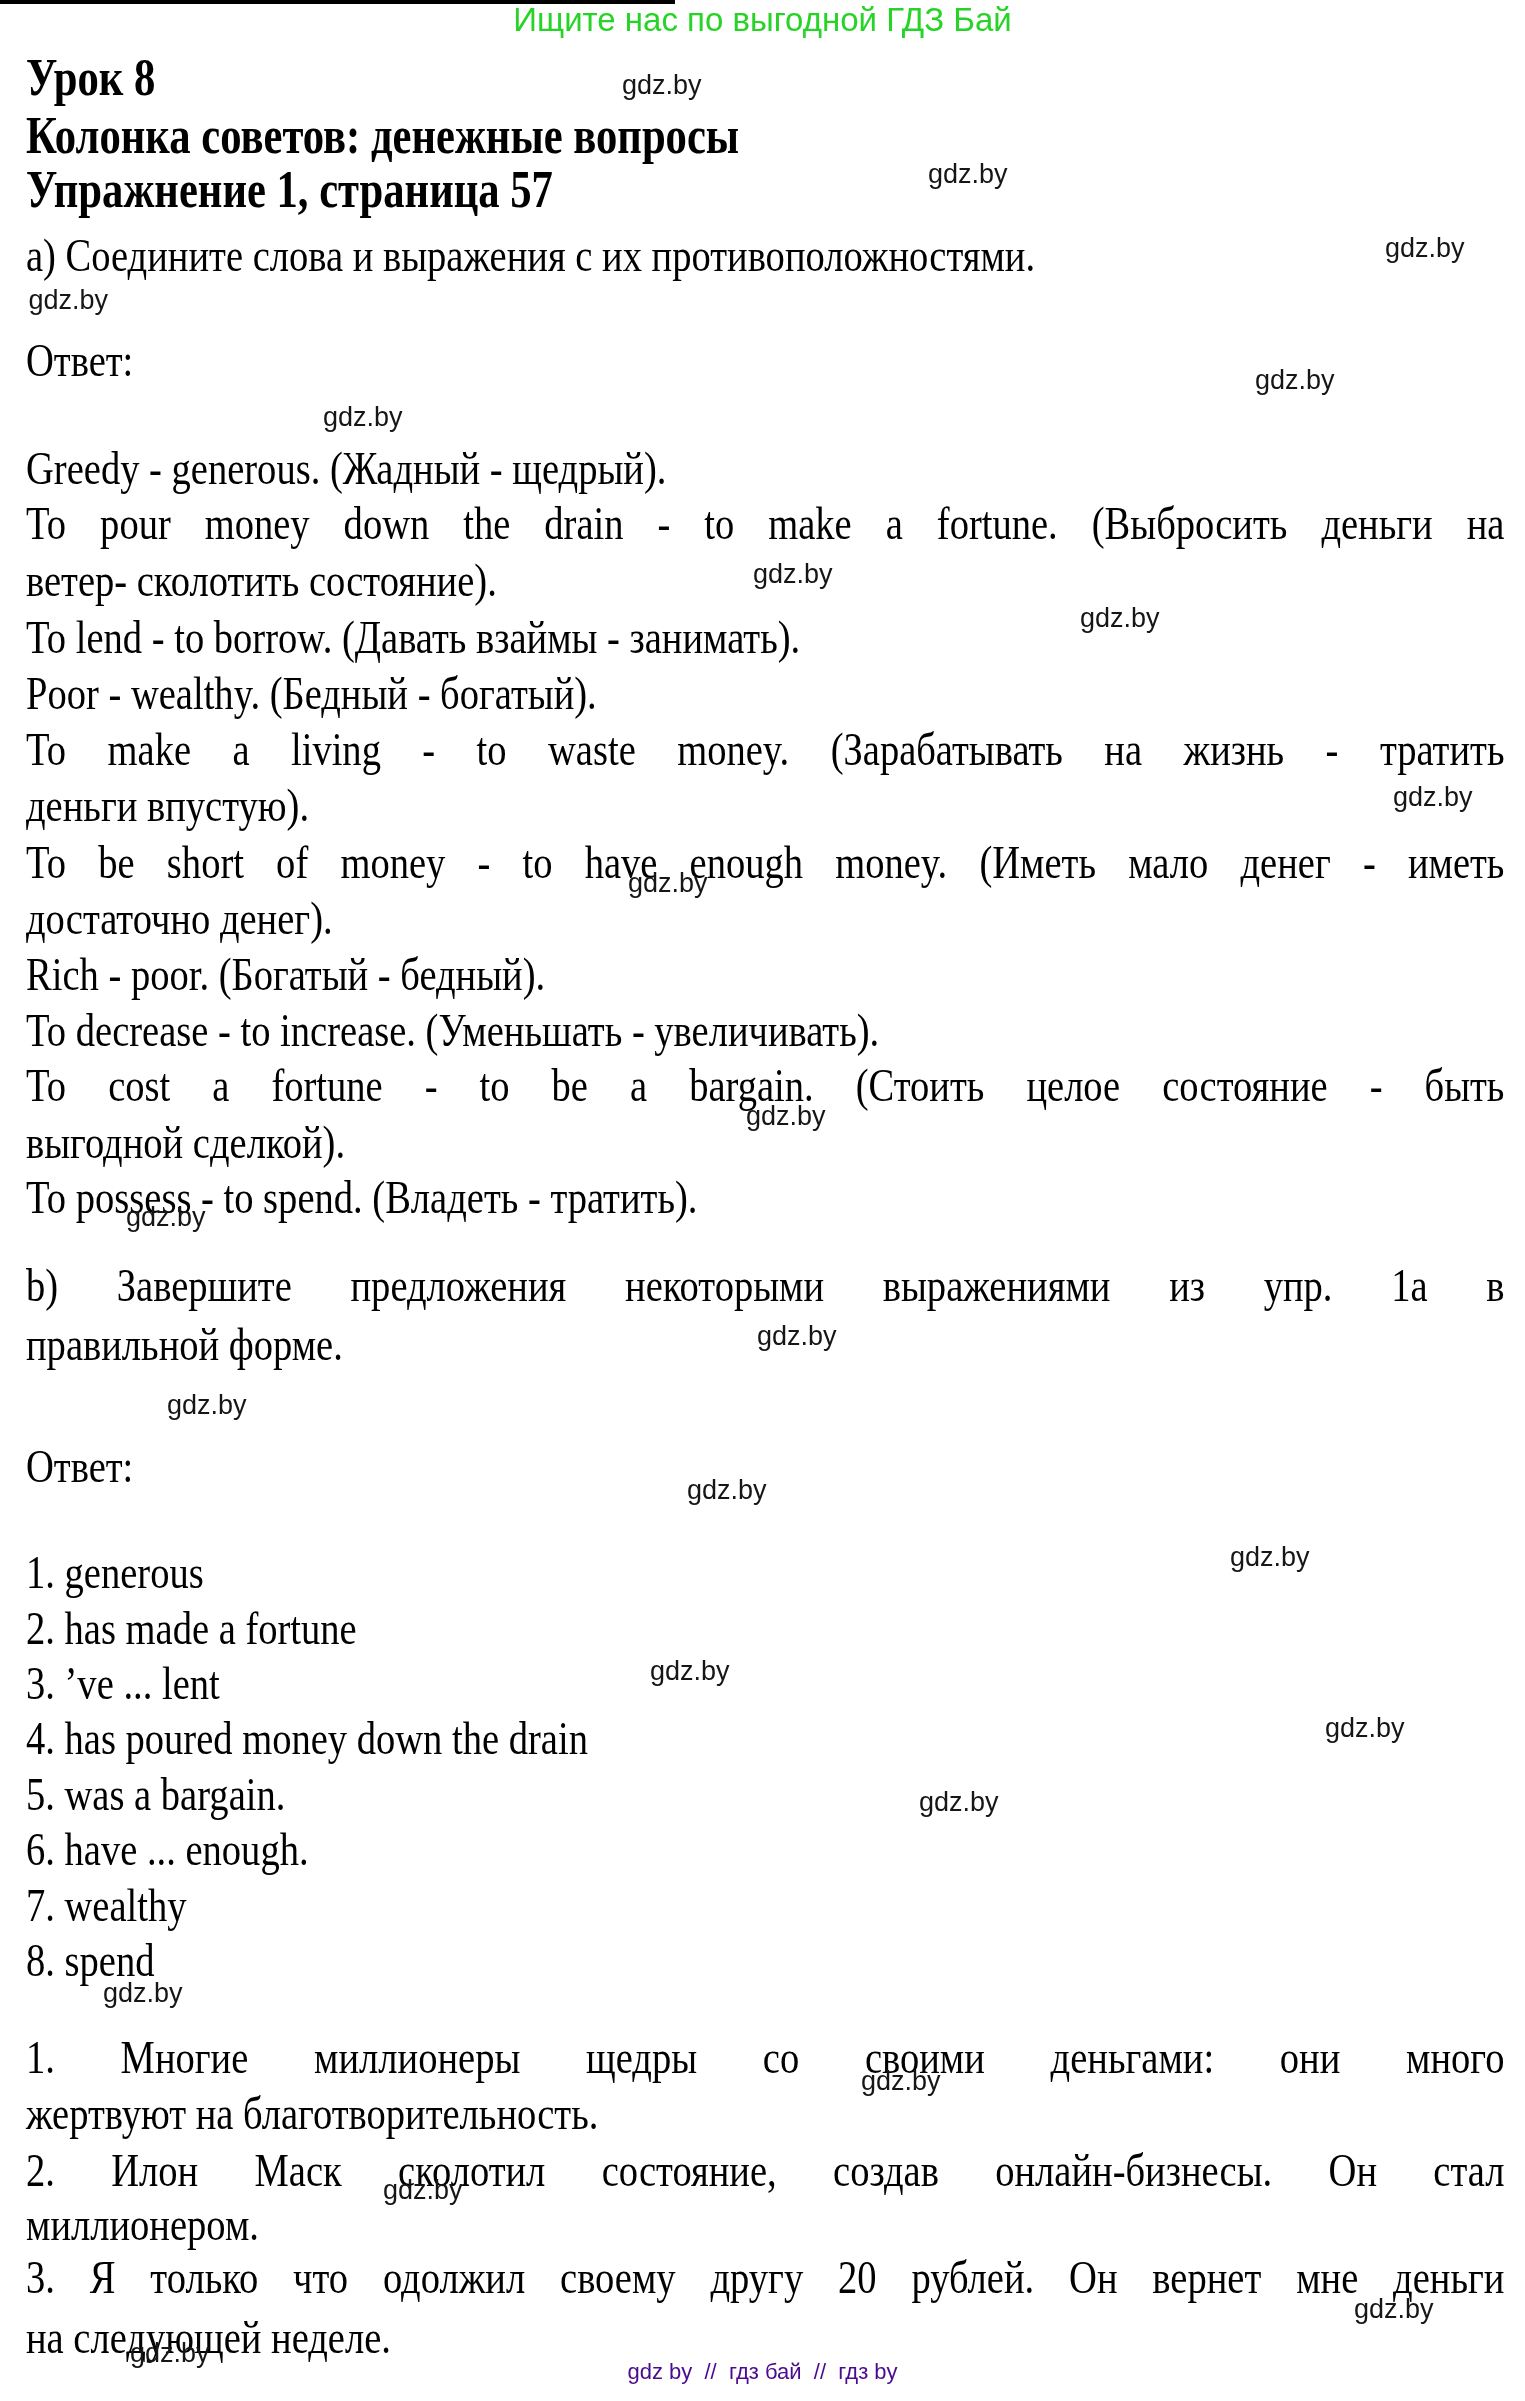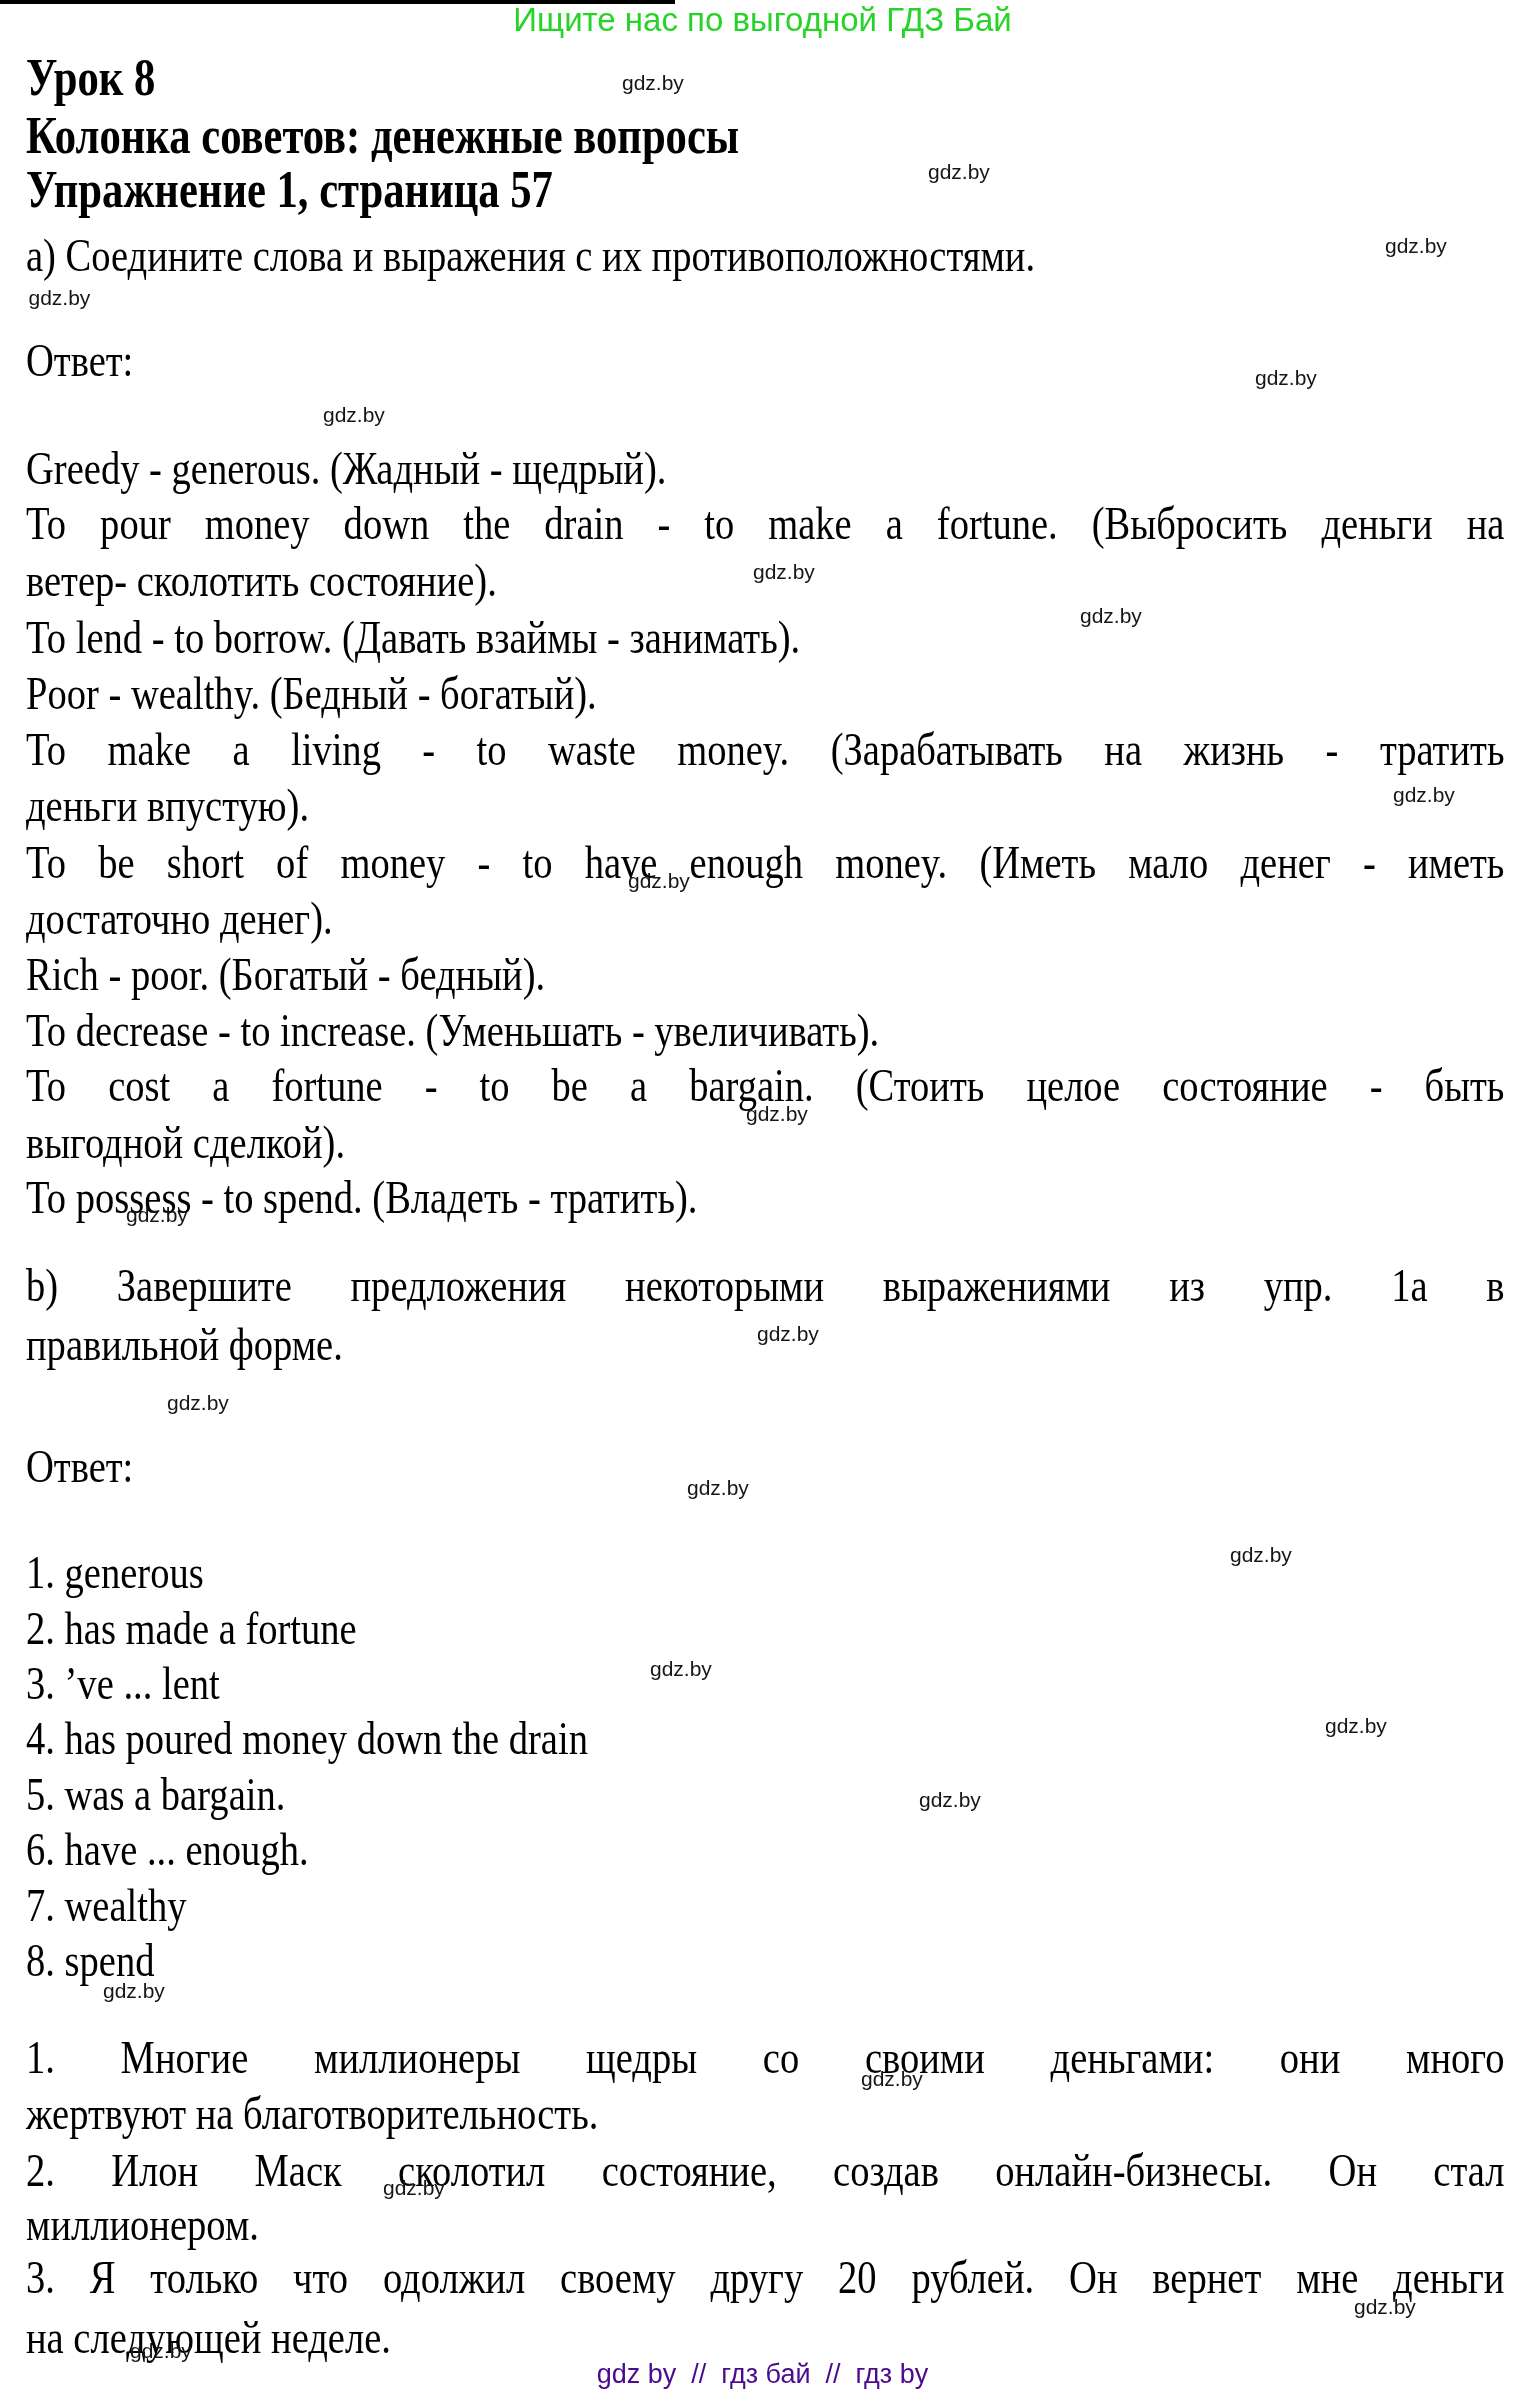--- a/index.html
+++ b/index.html
@@ -32,28 +32,28 @@
   .bold { font-weight: bold; font-size: 52px; }
   .fill {
     width: 1803px;
     white-space: normal;
     text-align: justify;
     text-align-last: justify;
   }
   .wm {
     position: absolute;
     font-family: "Liberation Sans", sans-serif;
-    font-size: 21px; line-height: 1.0;
+    font-size: 27px; line-height: 1.0;
     color: #161616;
   }
   .footer {
     position: absolute; left: 0; top: 2361px; width: 100%;
     text-align: center;
     font-family: "Liberation Sans", sans-serif;
-    font-size: 27px; line-height: 1.0;
+    font-size: 22px; line-height: 1.0;
     color: #4b0b8f;
     white-space: pre;
   }
 </style>
 </head>
 <body>
 
 <div class="topbar"></div>
 
 <div class="banner">Ищите нас по выгодной ГДЗ Бай</div>

